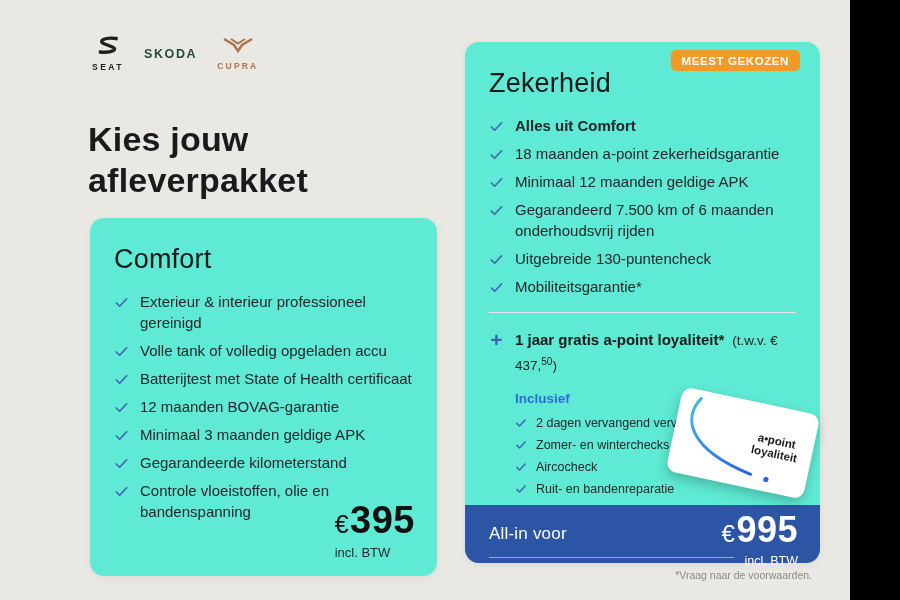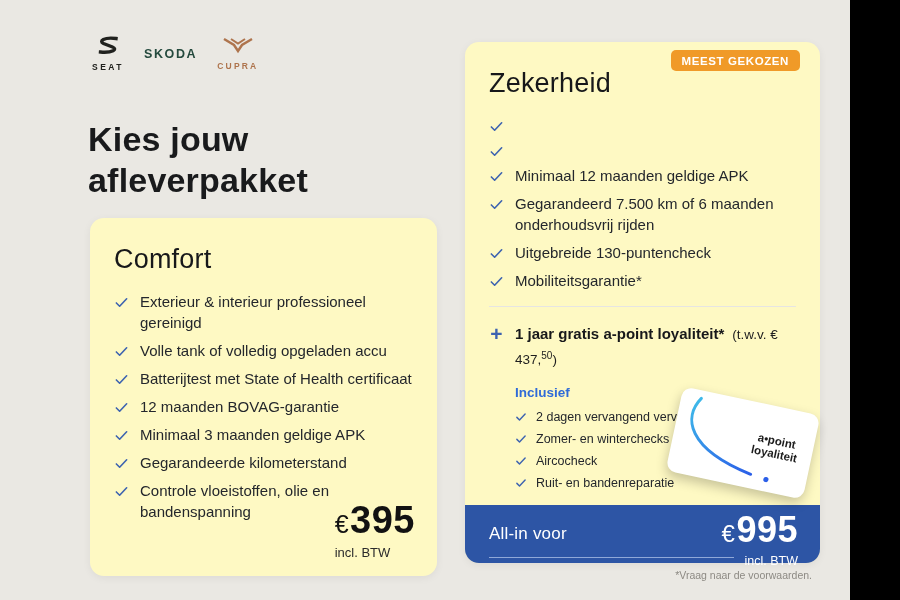--- a/index.html
+++ b/index.html
@@ -18,21 +18,21 @@
   .skoda-label { font-size:12.5px; font-weight:800; letter-spacing:1.6px; color:#254A3E; }
   .cupra-label { font-size:8.5px; font-weight:700; letter-spacing:2.2px; color:#AE744D; }
 
   
   .page-title {
     position:absolute; left:88px; top:96px; width:290px;
     font-size:34px; line-height:41px; font-weight:700; color:#191A1C; letter-spacing:.2px;
   }
 
   
-  .card { position:absolute; background:#fef9c3; border-radius:14px;
+  .card { position:absolute; background:#5eead4; border-radius:14px;
           box-shadow:0 2px 8px rgba(0,0,0,.06); }
   .card-comfort  { left:90px;  top:218px; width:347px; height:358px; }
   .card-zekerheid{ left:465px; top:42px;  width:355px; height:521px; }
   .card-inner { padding:26px 24px 0 24px; position:relative; }
   .card-title { margin:0 0 16px 0; font-size:27px; font-weight:400; color:#17181A; letter-spacing:.2px; }
 
   .checklist { list-style:none; margin:0; padding:0; display:flex; flex-direction:column; gap:7px; }
   .checklist li { display:flex; gap:11px; font-size:15px; line-height:21px; color:#24272C; }
   .checklist li .ck { flex:none; width:15px; height:15px; margin-top:3px; }
   .li-bold { font-weight:700; color:#17181A; }
@@ -173,25 +173,27 @@
 
 <div class="card card-zekerheid">
   <div class="badge">MEEST GEKOZEN</div>
   <div class="card-inner">
     <h2 class="card-title">Zekerheid</h2>
     <ul class="checklist">
       <li class="li-bold">
           <span class="ck"><svg viewBox="0 0 16 16" width="15" height="15">
               <path d="M2.5 8.5 L6 12 L13.5 4" stroke="#3D63B0" stroke-width="1.7" fill="none" stroke-linecap="round" stroke-linejoin="round"></path>
             </svg></span>
-        </li>
-      <li>
-          <span class="ck"><svg viewBox="0 0 16 16" width="15" height="15">
-              <path d="M2.5 8.5 L6 12 L13.5 4" stroke="#3D63B0" stroke-width="1.7" fill="none" stroke-linecap="round" stroke-linejoin="round"></path>
-            </svg></span>
+          <span>Alles uit Comfort</span>
+        </li>
+      <li>
+          <span class="ck"><svg viewBox="0 0 16 16" width="15" height="15">
+              <path d="M2.5 8.5 L6 12 L13.5 4" stroke="#3D63B0" stroke-width="1.7" fill="none" stroke-linecap="round" stroke-linejoin="round"></path>
+            </svg></span>
+          <span>18 maanden a-point zekerheidsgarantie</span>
         </li>
       <li>
           <span class="ck"><svg viewBox="0 0 16 16" width="15" height="15">
               <path d="M2.5 8.5 L6 12 L13.5 4" stroke="#3D63B0" stroke-width="1.7" fill="none" stroke-linecap="round" stroke-linejoin="round"></path>
             </svg></span>
           <span>Minimaal 12 maanden geldige APK</span>
         </li>
       <li>
           <span class="ck"><svg viewBox="0 0 16 16" width="15" height="15">
               <path d="M2.5 8.5 L6 12 L13.5 4" stroke="#3D63B0" stroke-width="1.7" fill="none" stroke-linecap="round" stroke-linejoin="round"></path>

